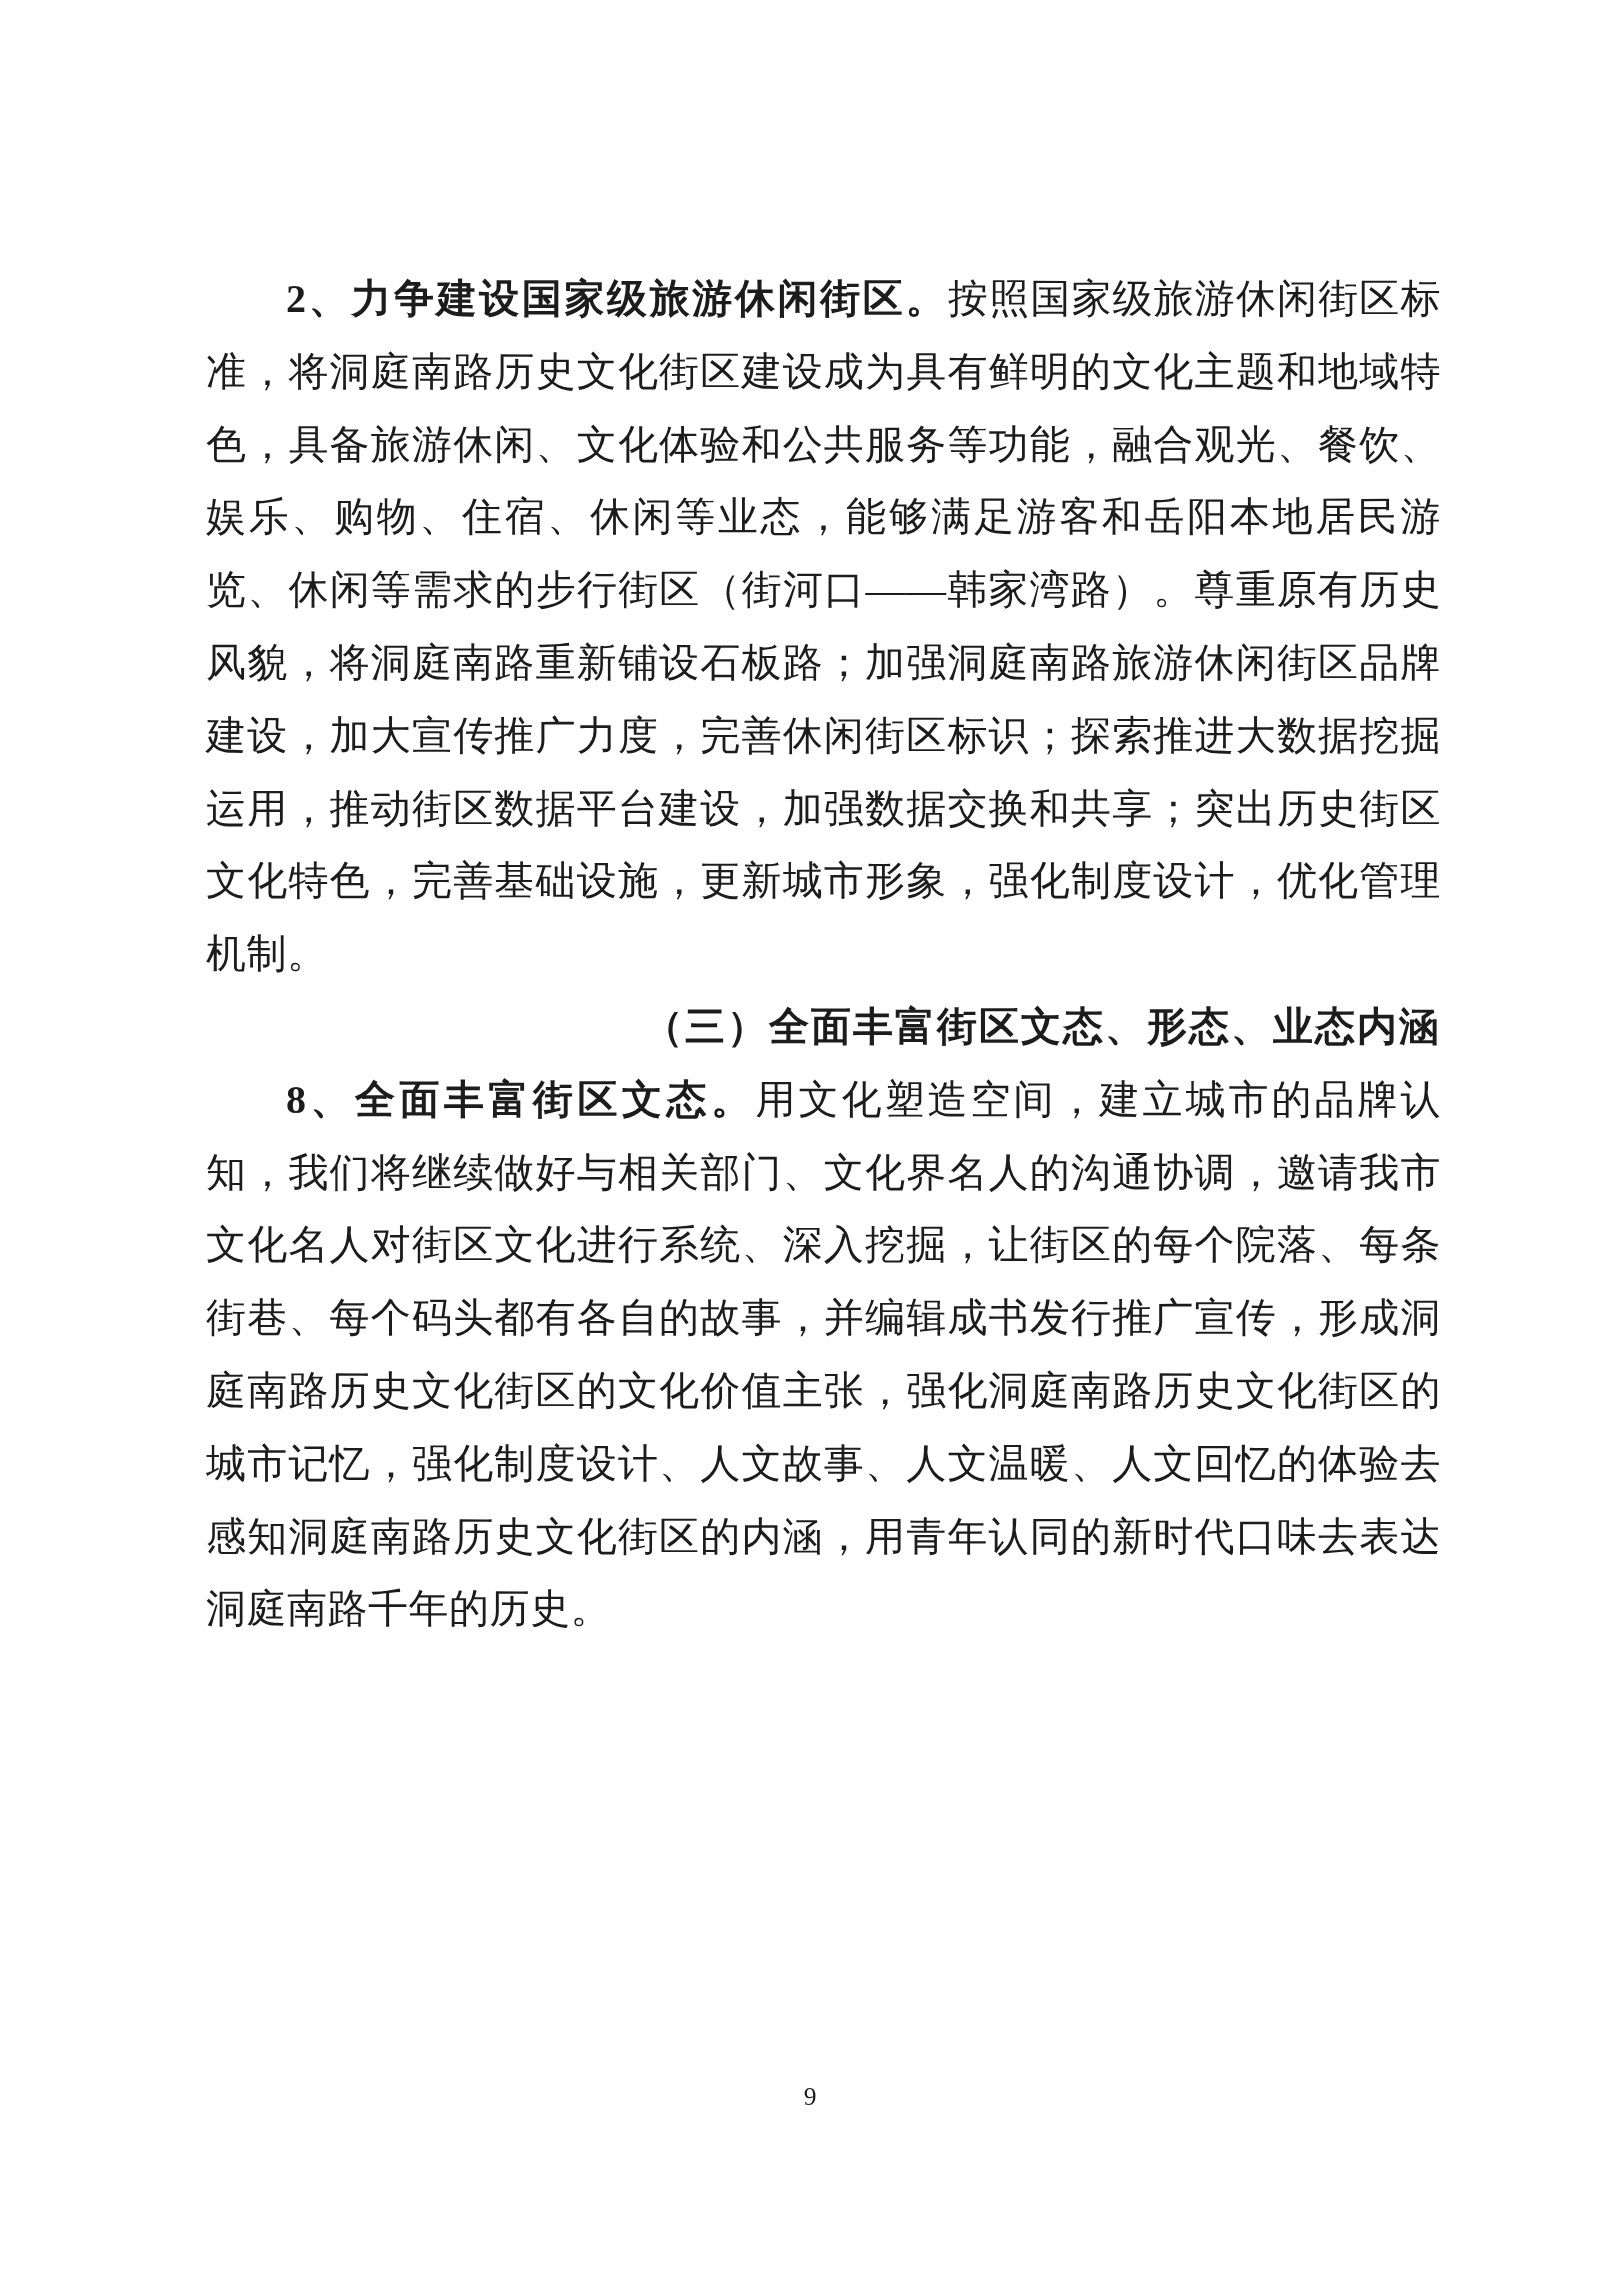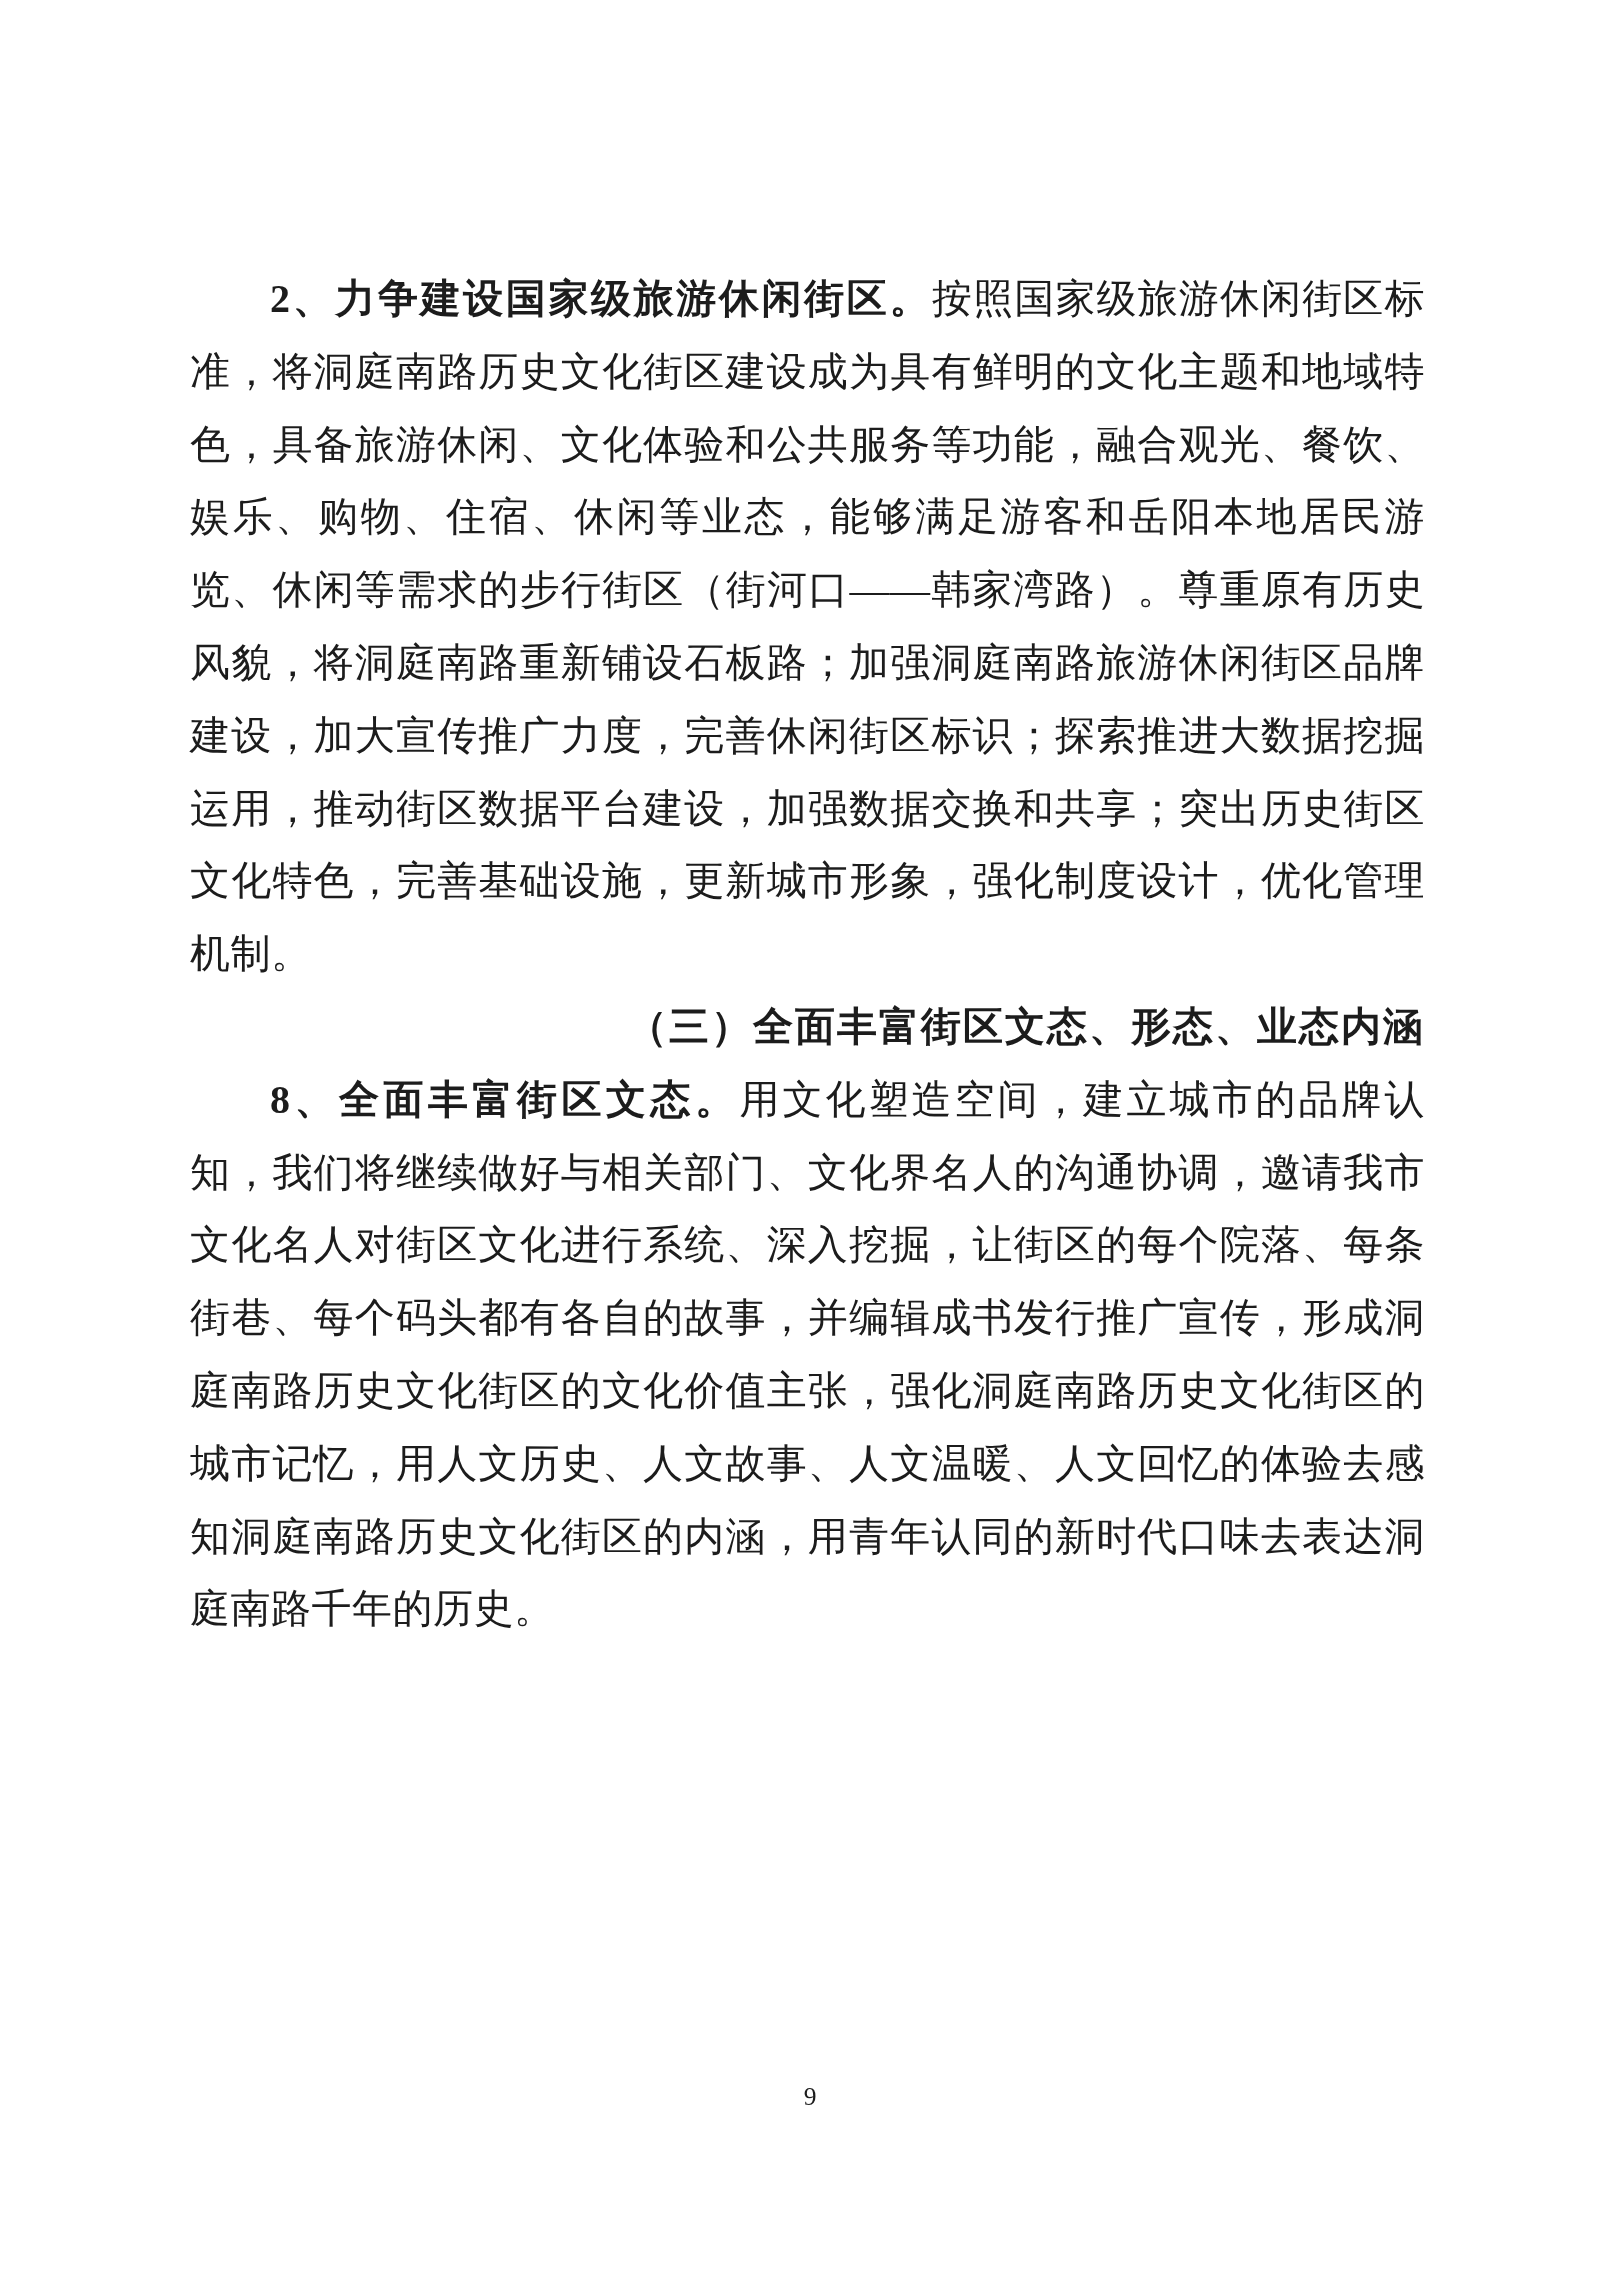--- a/index.html
+++ b/index.html
@@ -11,21 +11,21 @@
     position: relative;
     width: 1620px;
     height: 2290px;
     background: #ffffff;
     margin: 0 auto;
     box-sizing: border-box;
     overflow: hidden;
   }
   .content {
     position: absolute;
-    left: 190px;
+    left: 206px;
     top: 263px;
     width: 1235px;
   }
   .para {
     font-family: "Liberation Serif", "DejaVu Serif", serif;
     font-size: 40px;
     line-height: 1.82;
     color: #1c1c1c;
     text-align: justify;
     text-justify: inter-ideograph;
@@ -64,19 +64,19 @@
 <body>
 
 <div class="page">
   <div class="content">
 
     <p class="para indent"><span class="lead">2、力争建设国家级旅游休闲街区。</span><span>按照国家级旅游休闲街区标准，将洞庭南路历史文化街区建设成为具有鲜明的文化主题和地域特色，具备旅游休闲、文化体验和公共服务等功能，融合观光、餐饮、娱乐、购物、住宿、休闲等业态，能够满足游客和岳阳本地居民游览、休闲等需求的步行街区（街河口——韩家湾路）。尊重原有历史风貌，将洞庭南路重新铺设石板路；加强洞庭南路旅游休闲街区品牌建设，加大宣传推广力度，完善休闲街区标识；探索推进大数据挖掘运用，推动街区数据平台建设，加强数据交换和共享；突出历史街区文化特色，完善基础设施，更新城市形象，强化制度设计，优化管理机制。</span></p>
 
     <p class="heading-center">（三）全面丰富街区文态、形态、业态内涵</p>
 
 
-    <p class="para indent"><span class="lead">8、全面丰富街区文态。</span><span>用文化塑造空间，建立城市的品牌认知，我们将继续做好与相关部门、文化界名人的沟通协调，邀请我市文化名人对街区文化进行系统、深入挖掘，让街区的每个院落、每条街巷、每个码头都有各自的故事，并编辑成书发行推广宣传，形成洞庭南路历史文化街区的文化价值主张，强化洞庭南路历史文化街区的城市记忆，用人文历史、人文故事、人文温暖、人文回忆的体验去感知洞庭南路历史文化街区的内涵，用青年认同的新时代口味去表达洞庭南路千年的历史。</span></p>
+    <p class="para indent"><span class="lead">8、全面丰富街区文态。</span><span>用文化塑造空间，建立城市的品牌认知，我们将继续做好与相关部门、文化界名人的沟通协调，邀请我市文化名人对街区文化进行系统、深入挖掘，让街区的每个院落、每条街巷、每个码头都有各自的故事，并编辑成书发行推广宣传，形成洞庭南路历史文化街区的文化价值主张，强化洞庭南路历史文化街区的城市记忆，强化制度设计、人文故事、人文温暖、人文回忆的体验去感知洞庭南路历史文化街区的内涵，用青年认同的新时代口味去表达洞庭南路千年的历史。</span></p>
 
   </div>
 
   <div class="pagenum">9</div>
 </div>
 
 
 </body></html>

